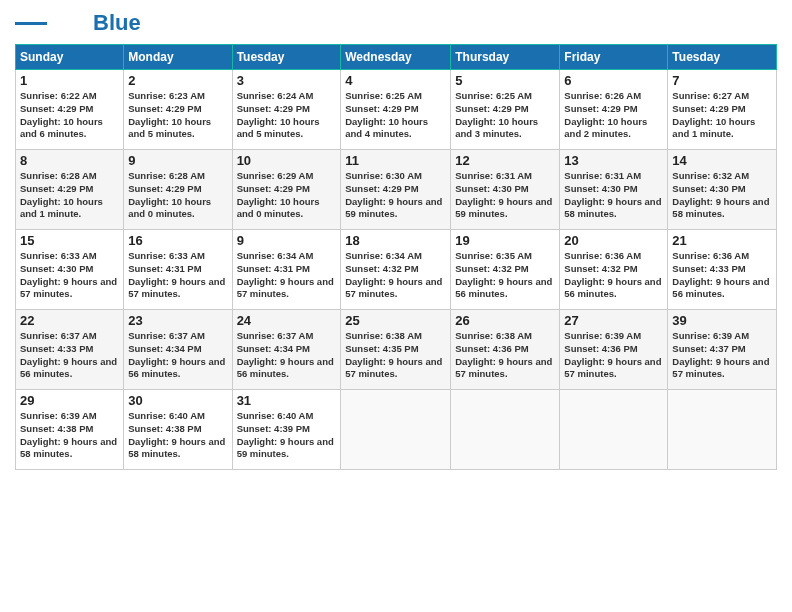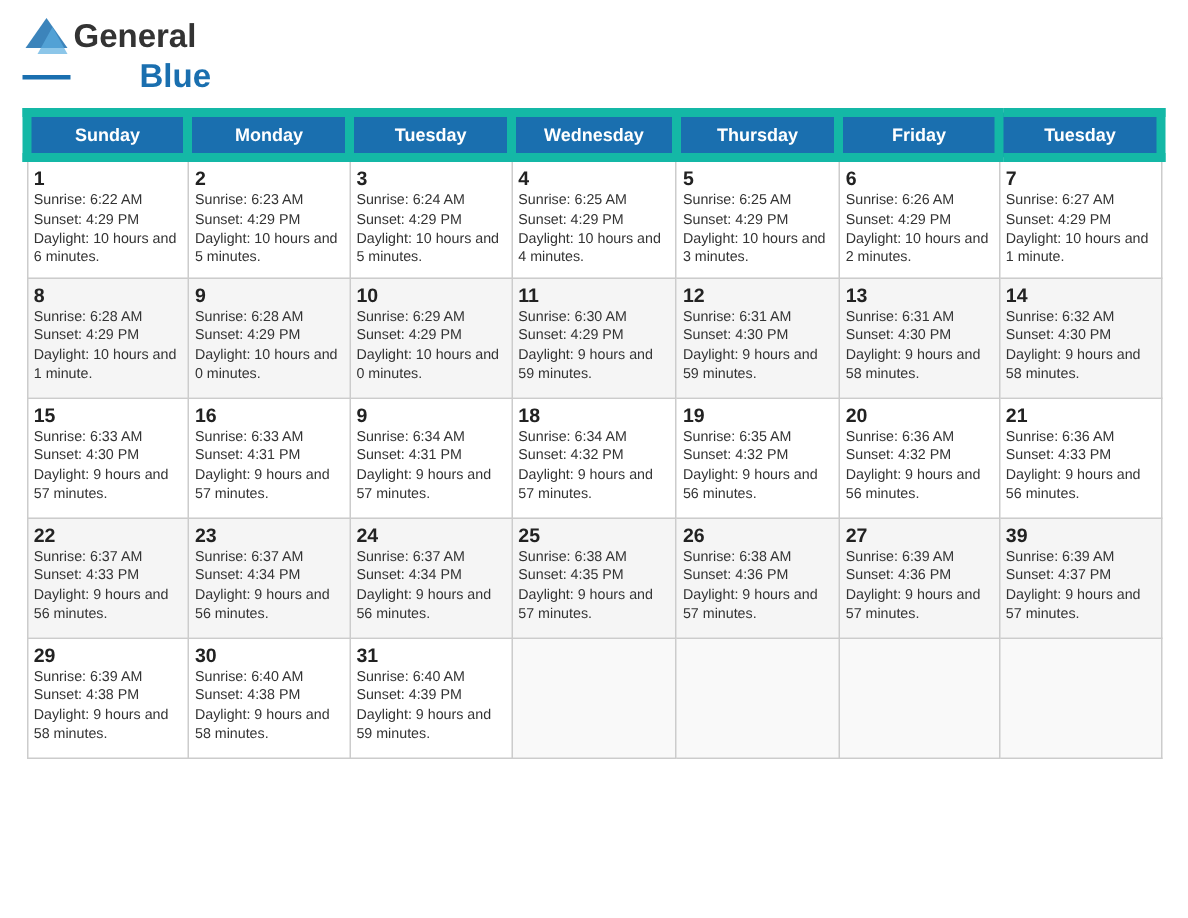--- a/index.html
+++ b/index.html
@@ -45,24 +45,24 @@
     }
     .calendar {
       width: 100%;
       border-collapse: collapse;
       font-size: 10px;
     }
     .calendar th {
       background: #1a6faf;
       color: white;
       padding: 5px 4px;
-      text-align: center;
+      text-align: left;
       font-size: 12px;
       font-weight: bold;
-      border: 6px solid #14b8a6;
+      border: 1px solid #14b8a6;
       margin-top: 19px;
     }
     .calendar td {
       border: 1px solid #ccc;
       vertical-align: top;
       padding: 3px 4px;
       width: 113px;
       height: 80px;
       background: #fff;
     }
@@ -73,42 +73,36 @@
       font-size: 13px;
       font-weight: bold;
       color: #222;
       display: block;
       margin-bottom: 2px;
     }
     .day-info {
       font-size: 9.5px;
       color: #333;
       line-height: 1.35;
+      font-weight: bold;
     }
     .empty-cell {
       background: #f9f9f9 !important;
     }
     .logo-svg {
       display: inline-block;
       vertical-align: middle;
     }
   </style>
 </head>
 <body>
 
 <div class="page">
   <div class="header">
     <div class="logo">
-      <div class="logo-row">
-        <svg class="logo-svg" width="32" height="28" viewBox="0 0 32 28">
-          <polygon points="16,2 30,22 2,22" fill="#1a6faf" opacity="0.85"></polygon>
-          <polygon points="20,8 30,26 10,26" fill="#5baee0" opacity="0.7"></polygon>
-        </svg>
-        <span style="font-size:22px;font-weight:bold;color:#333;">General</span>
-      </div>
       <div style="display:flex;align-items:center;gap:44px;">
         <div style="height:3px;background:#1a6faf;width:32px;margin-right:2px;"></div>
         <span style="font-size:22px;font-weight:bold;color:#1a6faf;">Blue</span>
       </div>
     </div>
     <div class="title-area">
       <div class="month-year"></div>
       <div class="location"></div>
     </div>
   </div>

